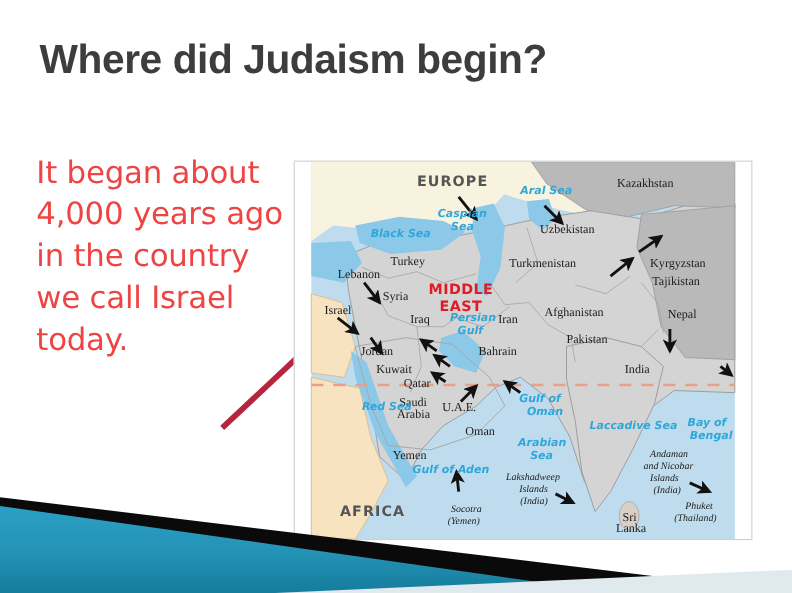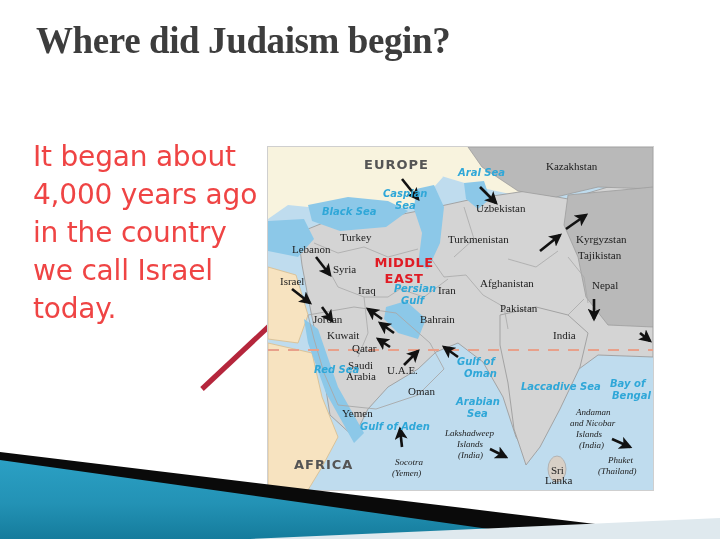--- a/index.html
+++ b/index.html
@@ -12,22 +12,22 @@
     height: 539px;
     position: relative;
     overflow: hidden;
     font-family: "DejaVu Sans", sans-serif;
   }
 
   
   #slide-title {
     position: absolute;
     left: 36px;
-    top: 19px;
-    font-family: Liberation Serif, serif;
+    top: 33px;
+    font-family: Liberation Sans, sans-serif;
     font-size: 37px;
     font-weight: 600;
     letter-spacing: -0.4px;
     color: #3d3d3d;
     white-space: nowrap;
   }
 
   
   #body-text {
     position: absolute;
@@ -49,21 +49,21 @@
     width: 125px;
     height: 115px;
     pointer-events: none;
   }
 
   
   #map-figure {
     position: absolute;
     left: 267px;
     top: 146px;
-    width: 387px;
+    width: 417px;
     height: 345px;
     border: 1px solid #cfcfcf;
     box-sizing: border-box;
     background: #ffffff;
     overflow: hidden;
   }
   #map-svg { display: block; width: 100%; height: 100%; }
 
   
   .mp { font-family: "Liberation Serif", serif; fill: #1c1c1c; }

